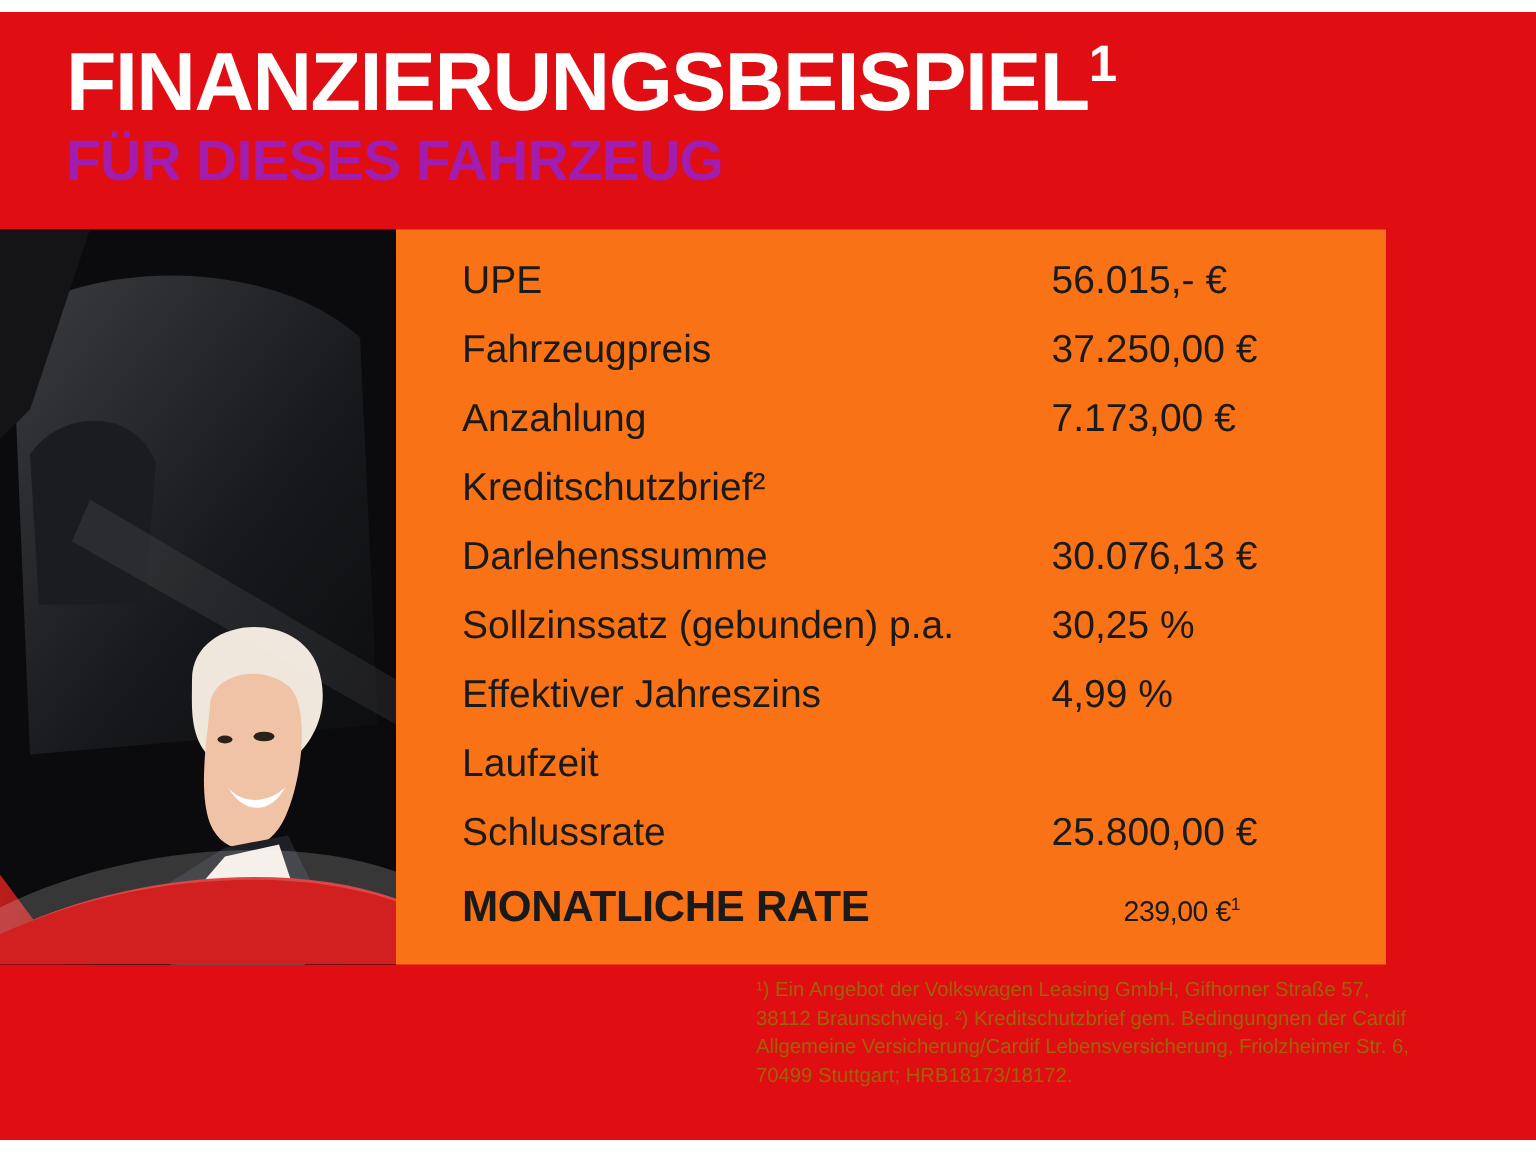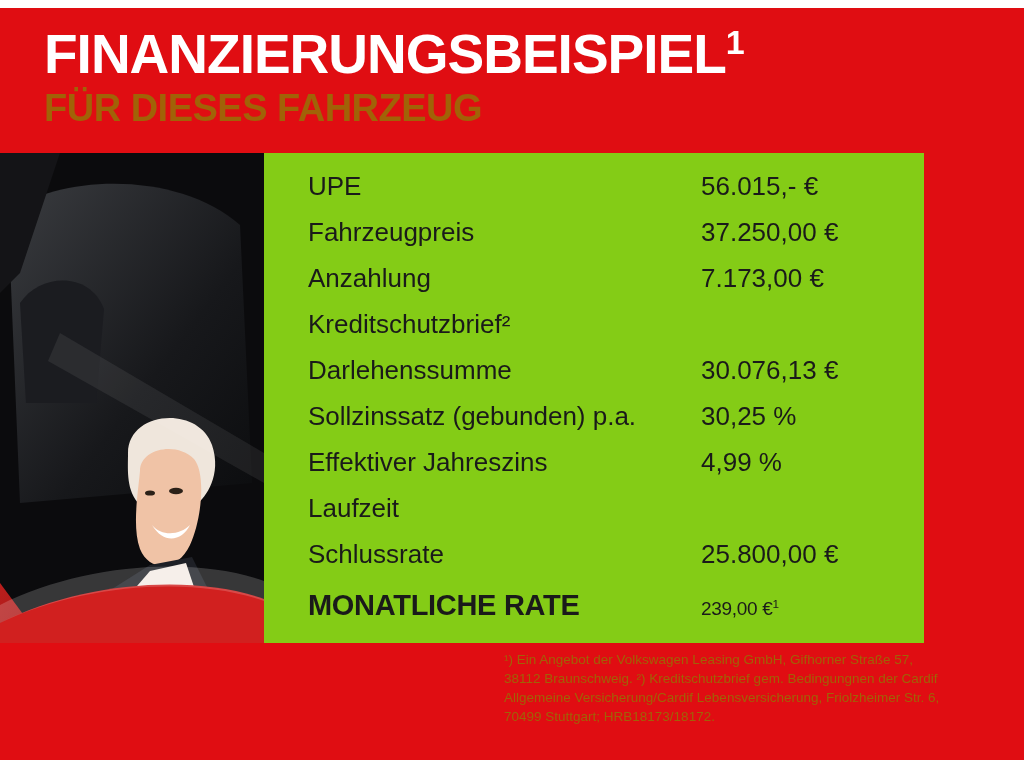--- a/index.html
+++ b/index.html
@@ -39,21 +39,21 @@
   }
   .headline-main {
     color: #ffffff;
     font-size: 55px;
     line-height: 60px;
     font-weight: bold;
     letter-spacing: -1px;
     white-space: nowrap;
   }
   .headline-sub {
-    color: #a16207;
+    color: #a21caf;
     font-size: 38px;
     line-height: 44px;
     font-weight: bold;
     letter-spacing: -0.5px;
     margin-top: 2px;
     white-space: nowrap;
   }
 
   
   .photo {
@@ -67,21 +67,21 @@
   }
   .photo svg { display: block; }
 
   
   .panel {
     position: absolute;
     left: 264px;
     top: 153px;
     width: 660px;
     height: 490px;
-    background: #84cc16;
+    background: #f97316;
   }
 
   .rows {
     position: absolute;
     left: 44px;
     top: 18px;
     width: 590px;
   }
   .row {
     display: flex;
@@ -95,20 +95,21 @@
     white-space: nowrap;
   }
   .row .value {
     font-size: 26px;
     color: #1a1a1a;
     white-space: nowrap;
   }
   .row.total {
     height: 52px;
     margin-top: 4px;
+    gap: 48px;
   }
   .row.total .label {
     font-weight: bold;
     font-size: 29px;
     letter-spacing: -0.3px;
   }
   .row.total .value {
     font-weight: normal;
     font-size: 19px;
     letter-spacing: -0.3px;

